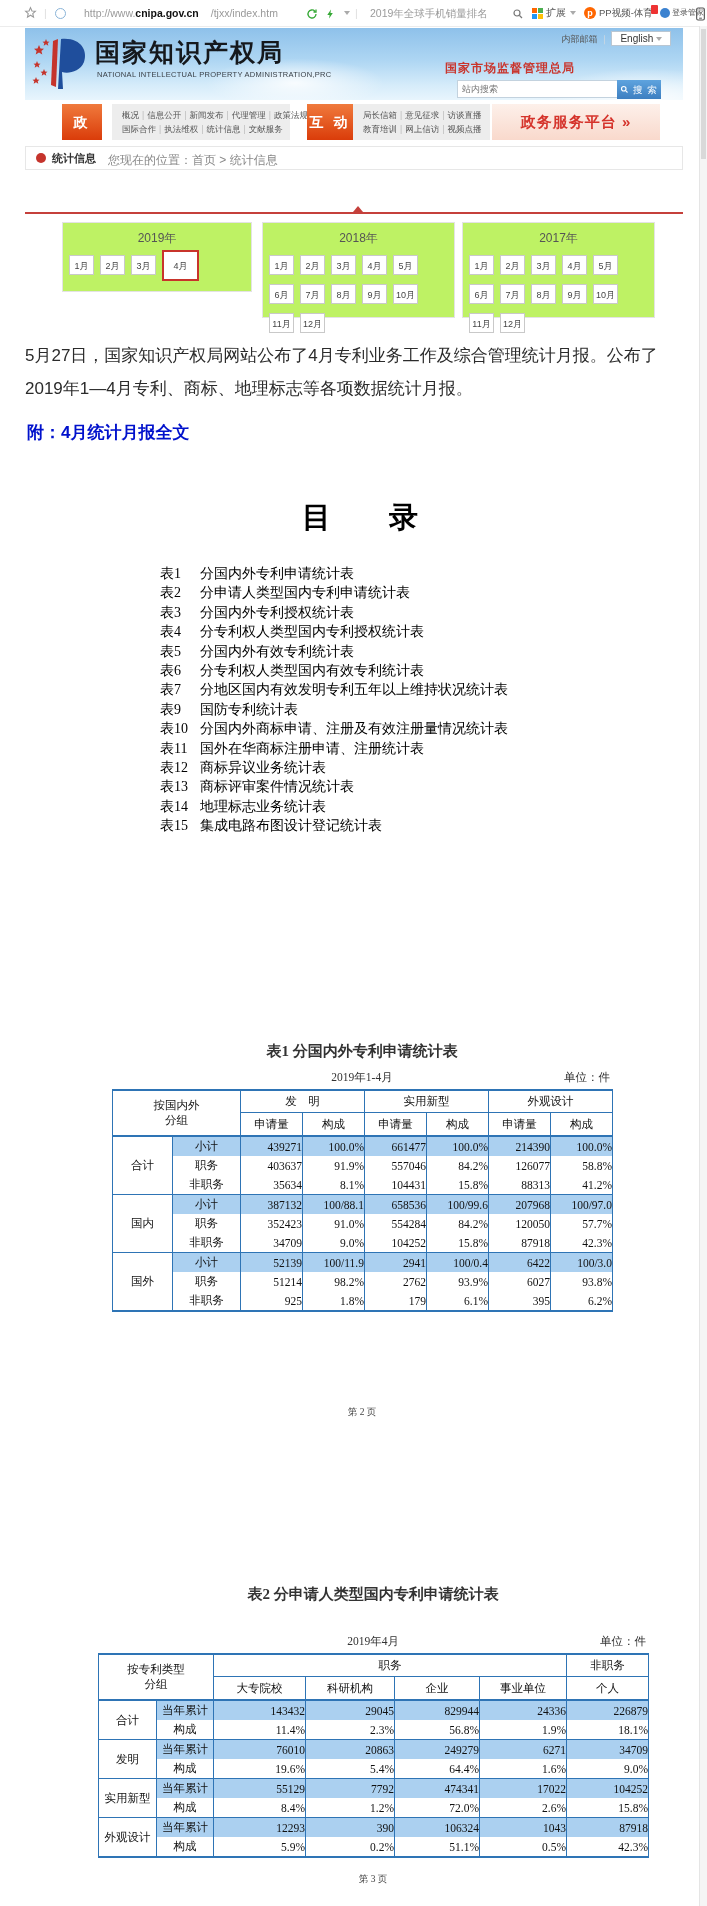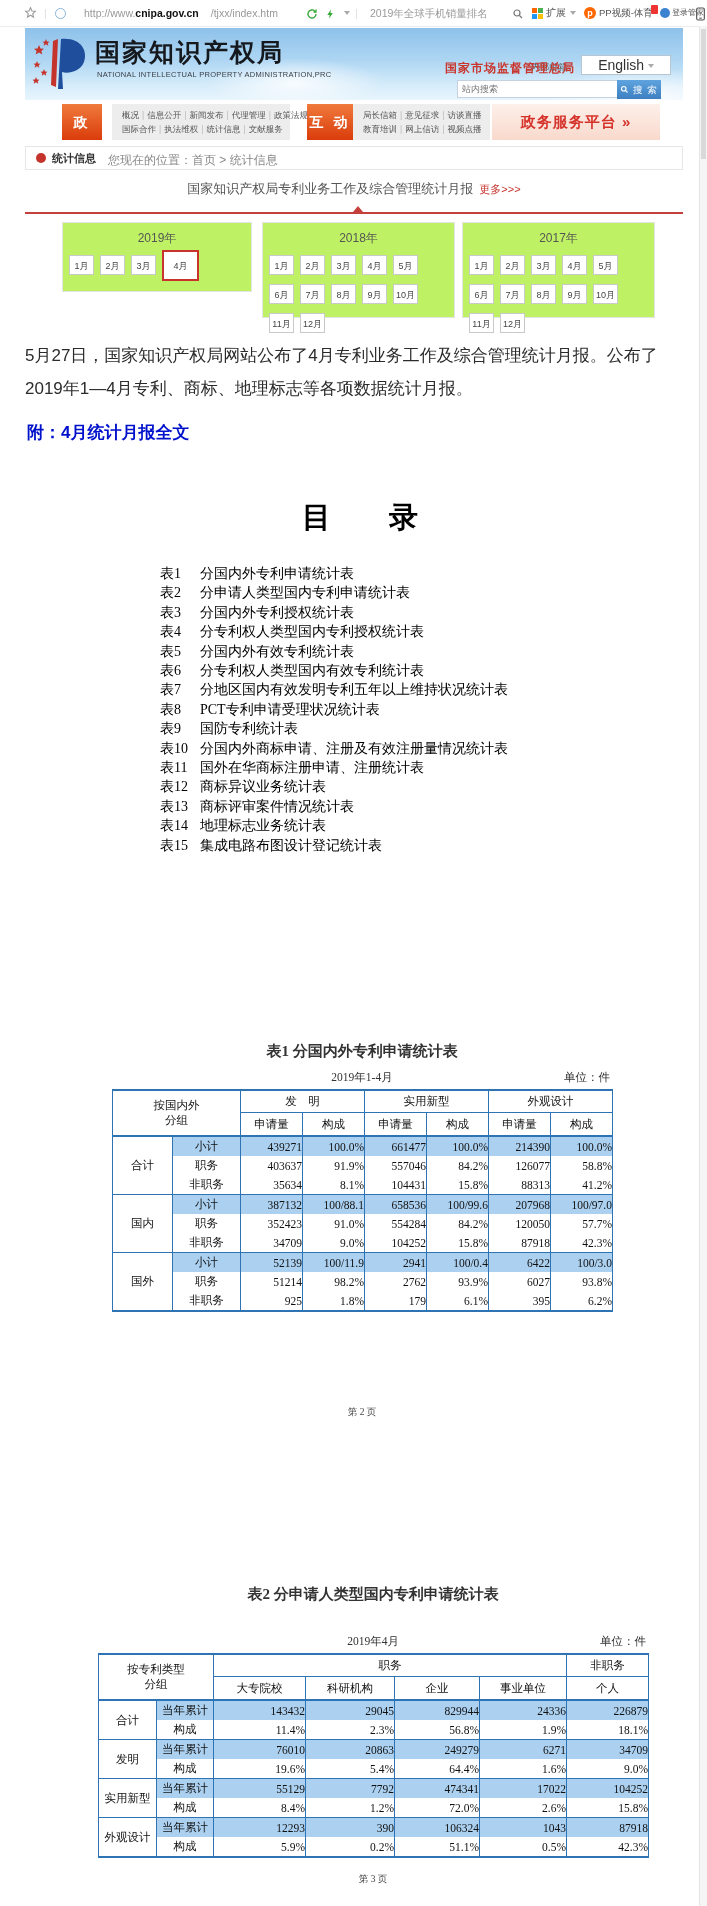--- a/index.html
+++ b/index.html
@@ -20,21 +20,21 @@
   .bluedot{position:absolute;top:8px;width:10px;height:10px;border-radius:50%;background:#3b82d0;}
   .circ{position:absolute;top:8px;width:9px;height:9px;border:1.5px solid #8ab4d8;border-radius:50%;}
   
   .site{position:absolute;left:25px;top:28px;width:658px;height:1878px;}
   .banner{position:absolute;left:0;top:0;width:658px;height:72px;
     background:linear-gradient(180deg,#8ec1ea 0%,#aed6f3 45%,#d6ecfa 80%,#e8f5fd 100%);overflow:hidden;}
   .cloud{position:absolute;border-radius:50%;background:radial-gradient(ellipse at center,rgba(255,255,255,.85),rgba(255,255,255,0) 70%);}
   .sitename{position:absolute;left:70px;top:8px;font-size:25px;font-weight:bold;color:#15181c;letter-spacing:2px;}
   .sitename-en{position:absolute;left:72px;top:42px;font-size:7.5px;color:#3a4148;letter-spacing:.3px;}
   .toplinks{position:absolute;top:3px;right:12px;font-size:9px;color:#555;}
-  .langbox{display:inline-block;background:#fff;border:1px solid #b9c6d2;padding:1px 16px;font-size:14px;color:#333;margin-top:24px;}
+  .langbox{display:inline-block;background:#fff;border:1px solid #b9c6d2;padding:1px 8px;font-size:10px;color:#333;}
   .related{position:absolute;left:420px;top:32px;font-size:12px;color:#c9362e;font-weight:bold;letter-spacing:1px;}
   .srch-in{position:absolute;left:432px;top:52px;width:152px;height:16px;border:1px solid #c3d2de;font-size:9px;padding:0 4px;color:#333;}
   .srch-btn{position:absolute;left:592px;top:52px;width:44px;height:19px;background:linear-gradient(#5ea3de,#3d7fc1);
     color:#fff;font-size:9.5px;line-height:19px;text-align:center;letter-spacing:1px;}
   
   .nav{position:absolute;left:0;top:76px;width:658px;height:36px;}
   .navbox{position:absolute;top:0;height:36px;background:linear-gradient(180deg,#f07a3c,#da3c0a);
     color:#fff;font-weight:bold;font-size:14px;text-align:center;line-height:36px;letter-spacing:3px;}
   .navlinks{position:absolute;top:0;height:36px;background:#ededed;color:#555;font-size:8.5px;
     display:flex;flex-direction:column;justify-content:center;padding-left:10px;box-sizing:border-box;}
@@ -191,23 +191,20 @@
     </div>
     <div class="platform" style="left:467px;width:168px;">政务服务平台 »</div>
   </div>
 
   <div class="crumb">
     <div class="crumb-dot"></div>
     <div class="crumb-sec">统计信息</div>
     <div class="crumb-loc">您现在的位置：首页 &gt; 统计信息</div>
   </div>
 
-  <div class="rtitle">
-    <span>国家知识产权局专利业务工作及综合管理统计月报</span><span class="rmore">更多&gt;&gt;&gt;</span>
-  </div>
   <div class="redtri"></div>
   <div class="redline"></div>
 
   <div class="panel" style="left:37px;width:190px;height:70px;">
     <div class="panel-year">2019年</div>
     <div class="months">
         <div class="month">1月</div>
         <div class="month">2月</div>
         <div class="month">3月</div>
         <div class="month month-active">4月</div>
@@ -256,21 +253,20 @@
 
   <div class="toc-head doc">目　　录</div>
   <div class="toc-list doc">
       <div class="toc-line"><span class="toc-no">表1</span><span class="toc-title">分国内外专利申请统计表</span></div>
       <div class="toc-line"><span class="toc-no">表2</span><span class="toc-title">分申请人类型国内专利申请统计表</span></div>
       <div class="toc-line"><span class="toc-no">表3</span><span class="toc-title">分国内外专利授权统计表</span></div>
       <div class="toc-line"><span class="toc-no">表4</span><span class="toc-title">分专利权人类型国内专利授权统计表</span></div>
       <div class="toc-line"><span class="toc-no">表5</span><span class="toc-title">分国内外有效专利统计表</span></div>
       <div class="toc-line"><span class="toc-no">表6</span><span class="toc-title">分专利权人类型国内有效专利统计表</span></div>
       <div class="toc-line"><span class="toc-no">表7</span><span class="toc-title">分地区国内有效发明专利五年以上维持状况统计表</span></div>
-      <div class="toc-line"><span class="toc-no">表8</span><span class="toc-title">PCT专利申请受理状况统计表</span></div>
       <div class="toc-line"><span class="toc-no">表9</span><span class="toc-title">国防专利统计表</span></div>
       <div class="toc-line"><span class="toc-no">表10</span><span class="toc-title">分国内外商标申请、注册及有效注册量情况统计表</span></div>
       <div class="toc-line"><span class="toc-no">表11</span><span class="toc-title">国外在华商标注册申请、注册统计表</span></div>
       <div class="toc-line"><span class="toc-no">表12</span><span class="toc-title">商标异议业务统计表</span></div>
       <div class="toc-line"><span class="toc-no">表13</span><span class="toc-title">商标评审案件情况统计表</span></div>
       <div class="toc-line"><span class="toc-no">表14</span><span class="toc-title">地理标志业务统计表</span></div>
       <div class="toc-line"><span class="toc-no">表15</span><span class="toc-title">集成电路布图设计登记统计表</span></div>
     </div>
 
   <div class="tblock-title" style="left:87px;top:1014px;width:500px;">表1  分国内外专利申请统计表</div>

